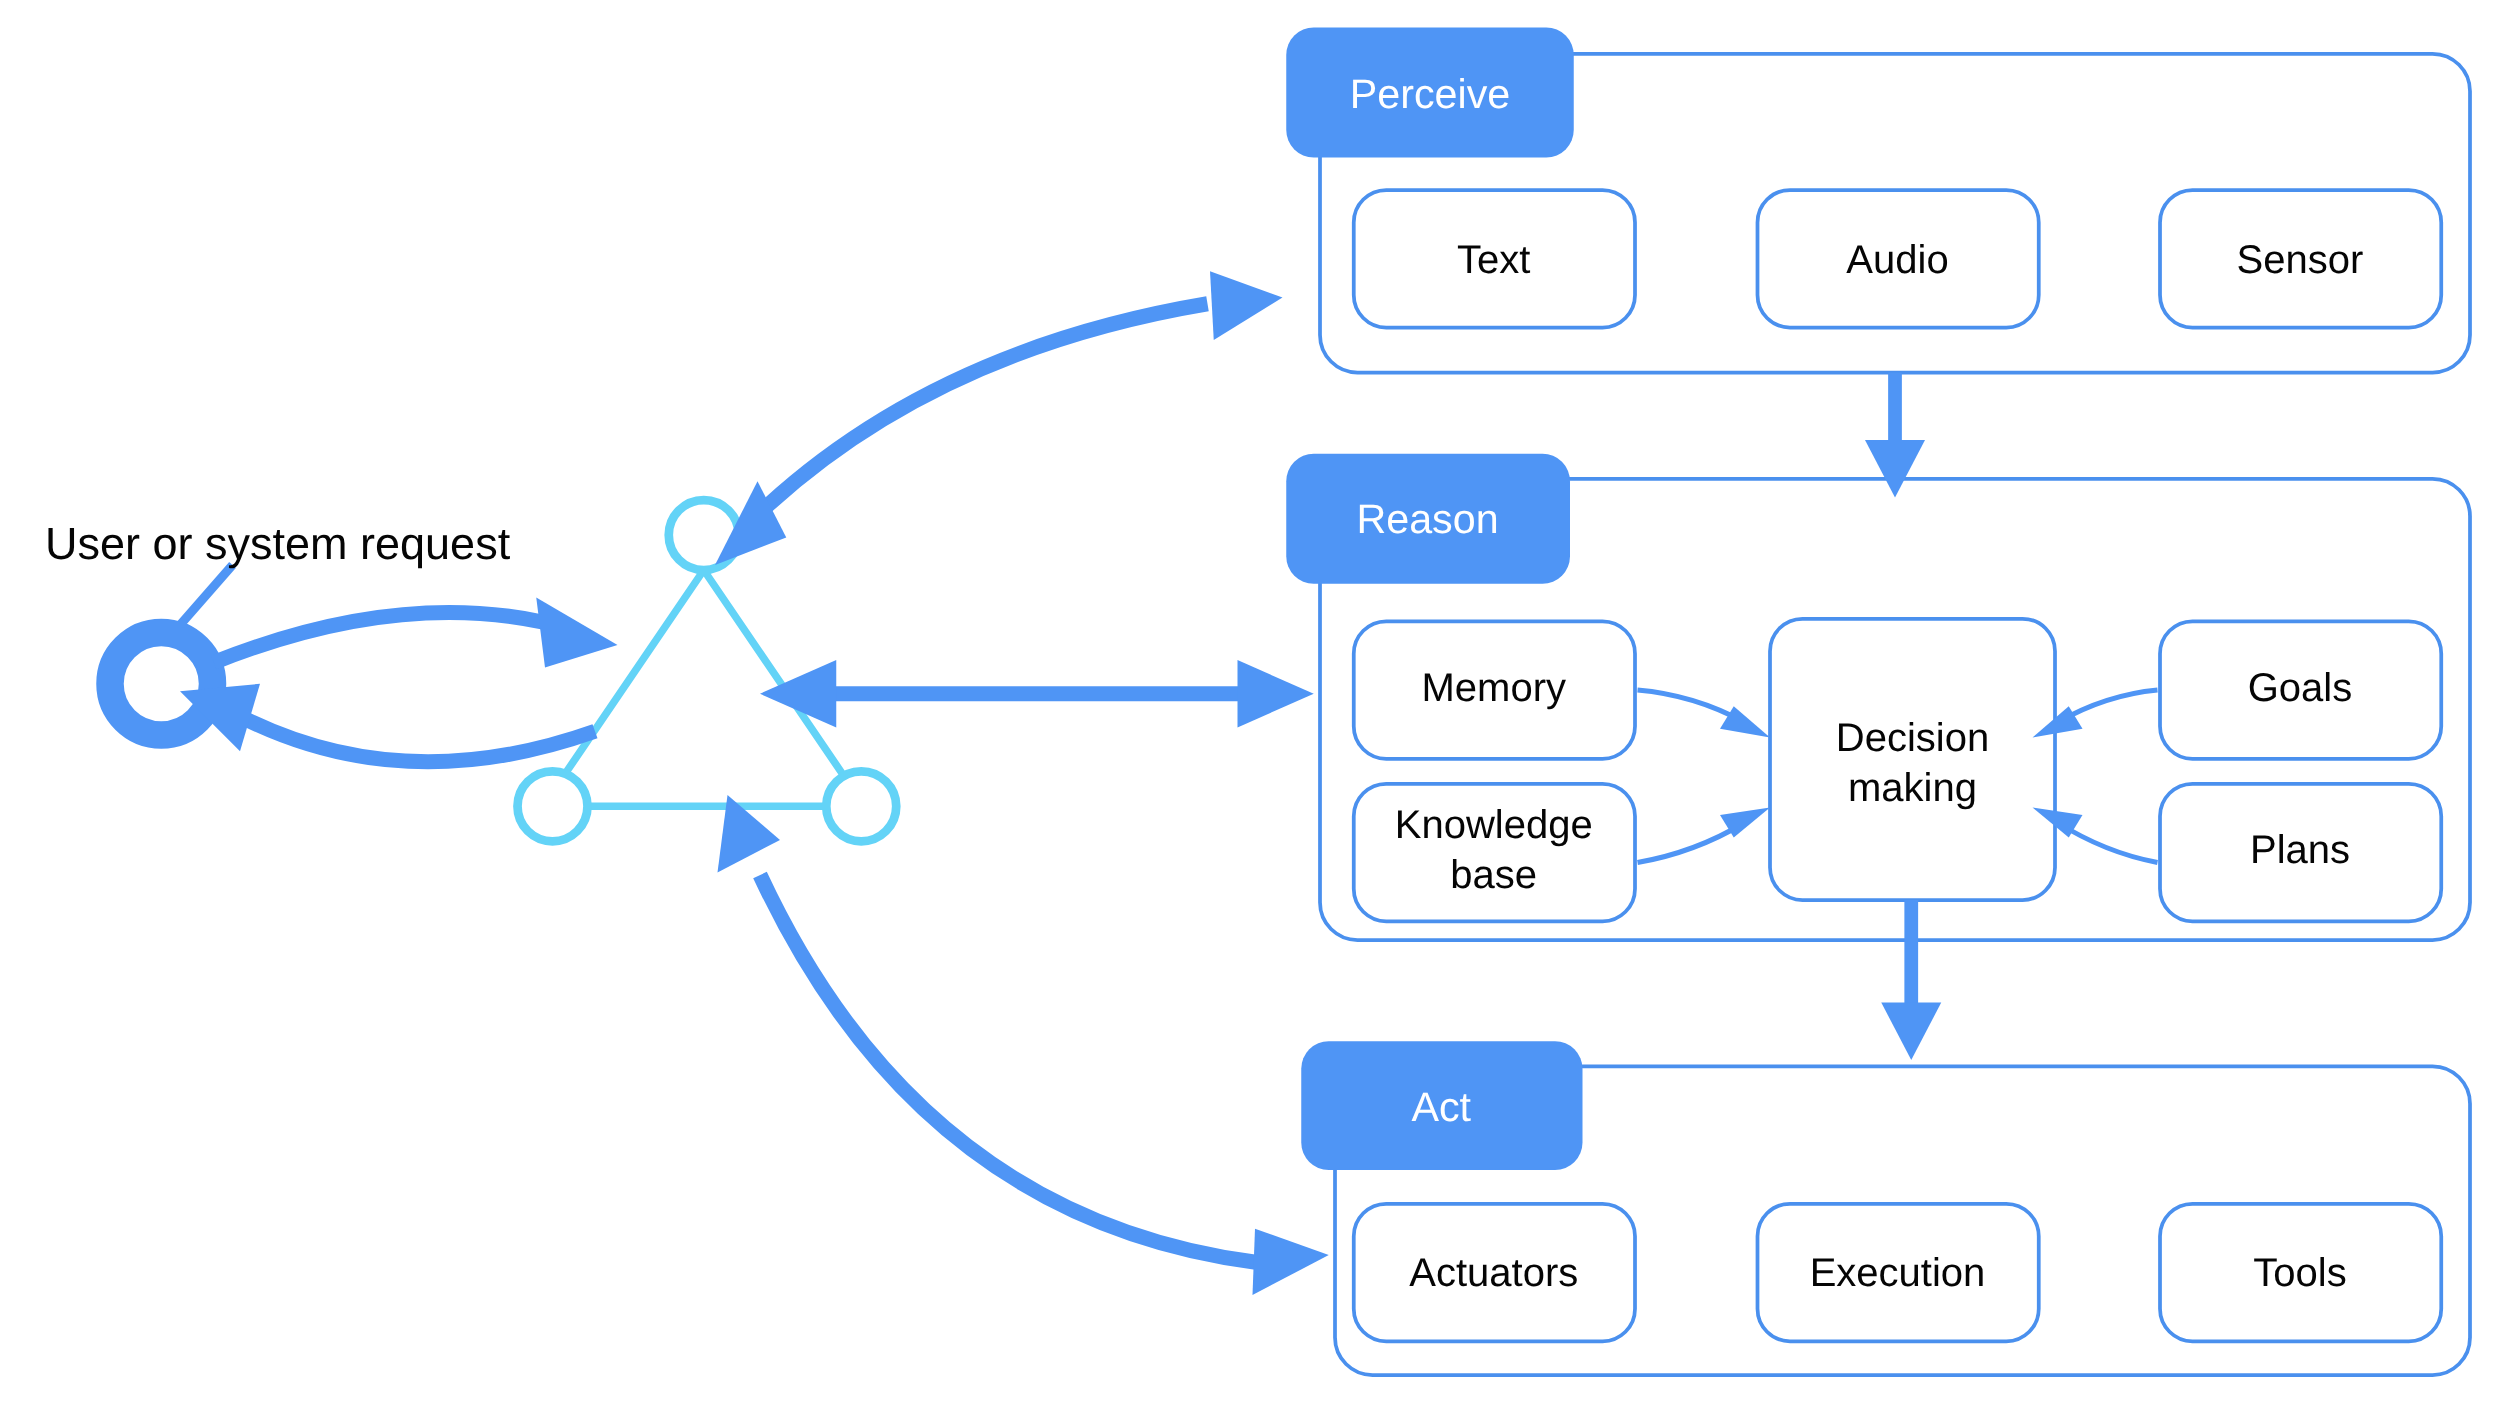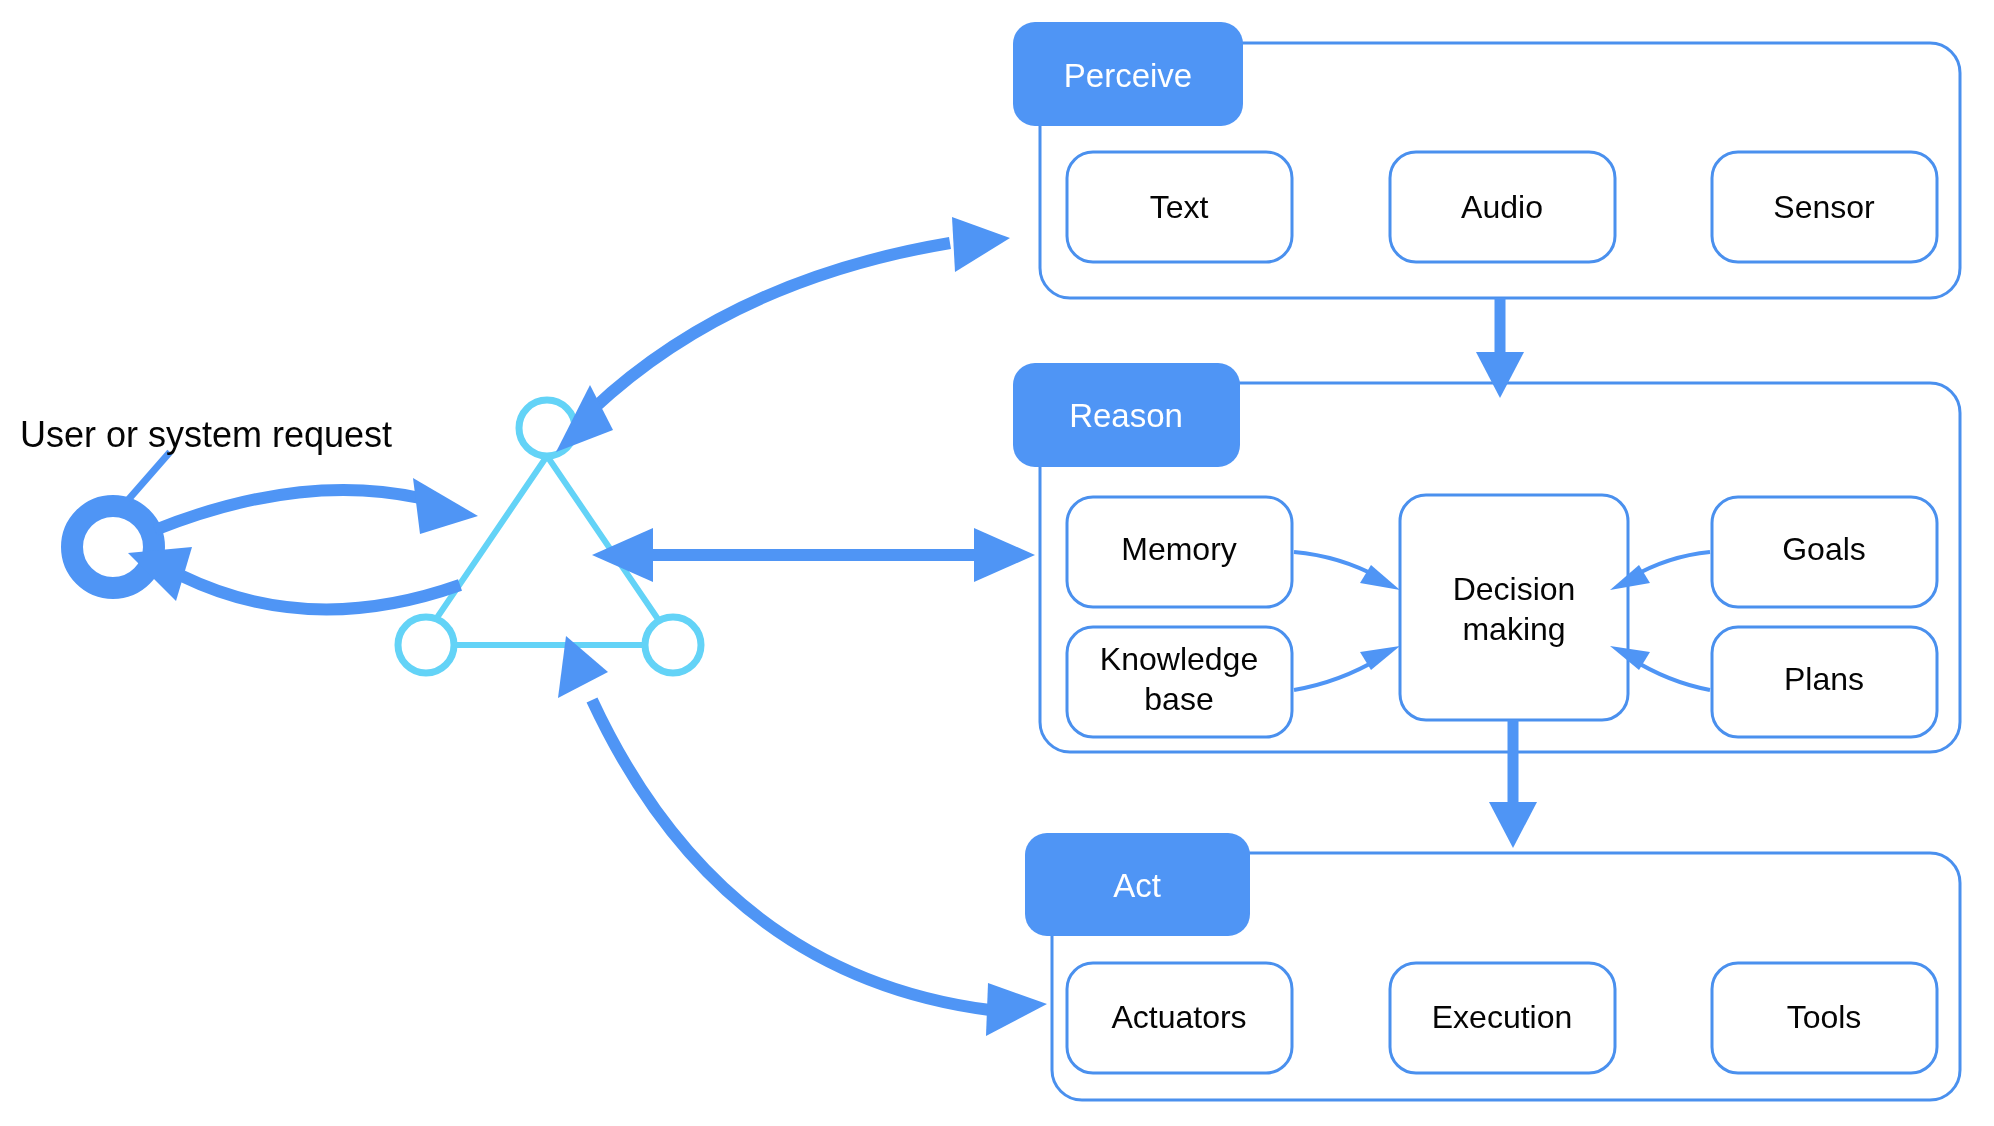--- a/index.html
+++ b/index.html
@@ -10,20 +10,21 @@
   body {
     width: 1994px;
     height: 1126px;
     font-family: "Liberation Sans", sans-serif;
     overflow: hidden;
   }
   #diagram-root {
     position: relative;
     width: 1668px;
     height: 1126px;
+    margin-left: 16px;
   }
   svg.diagram {
     display: block;
     width: 1994px;
     height: 1126px;
   }
   .panel-outline {
     fill: none;
     stroke: #4a90ee;
     stroke-width: 3;

